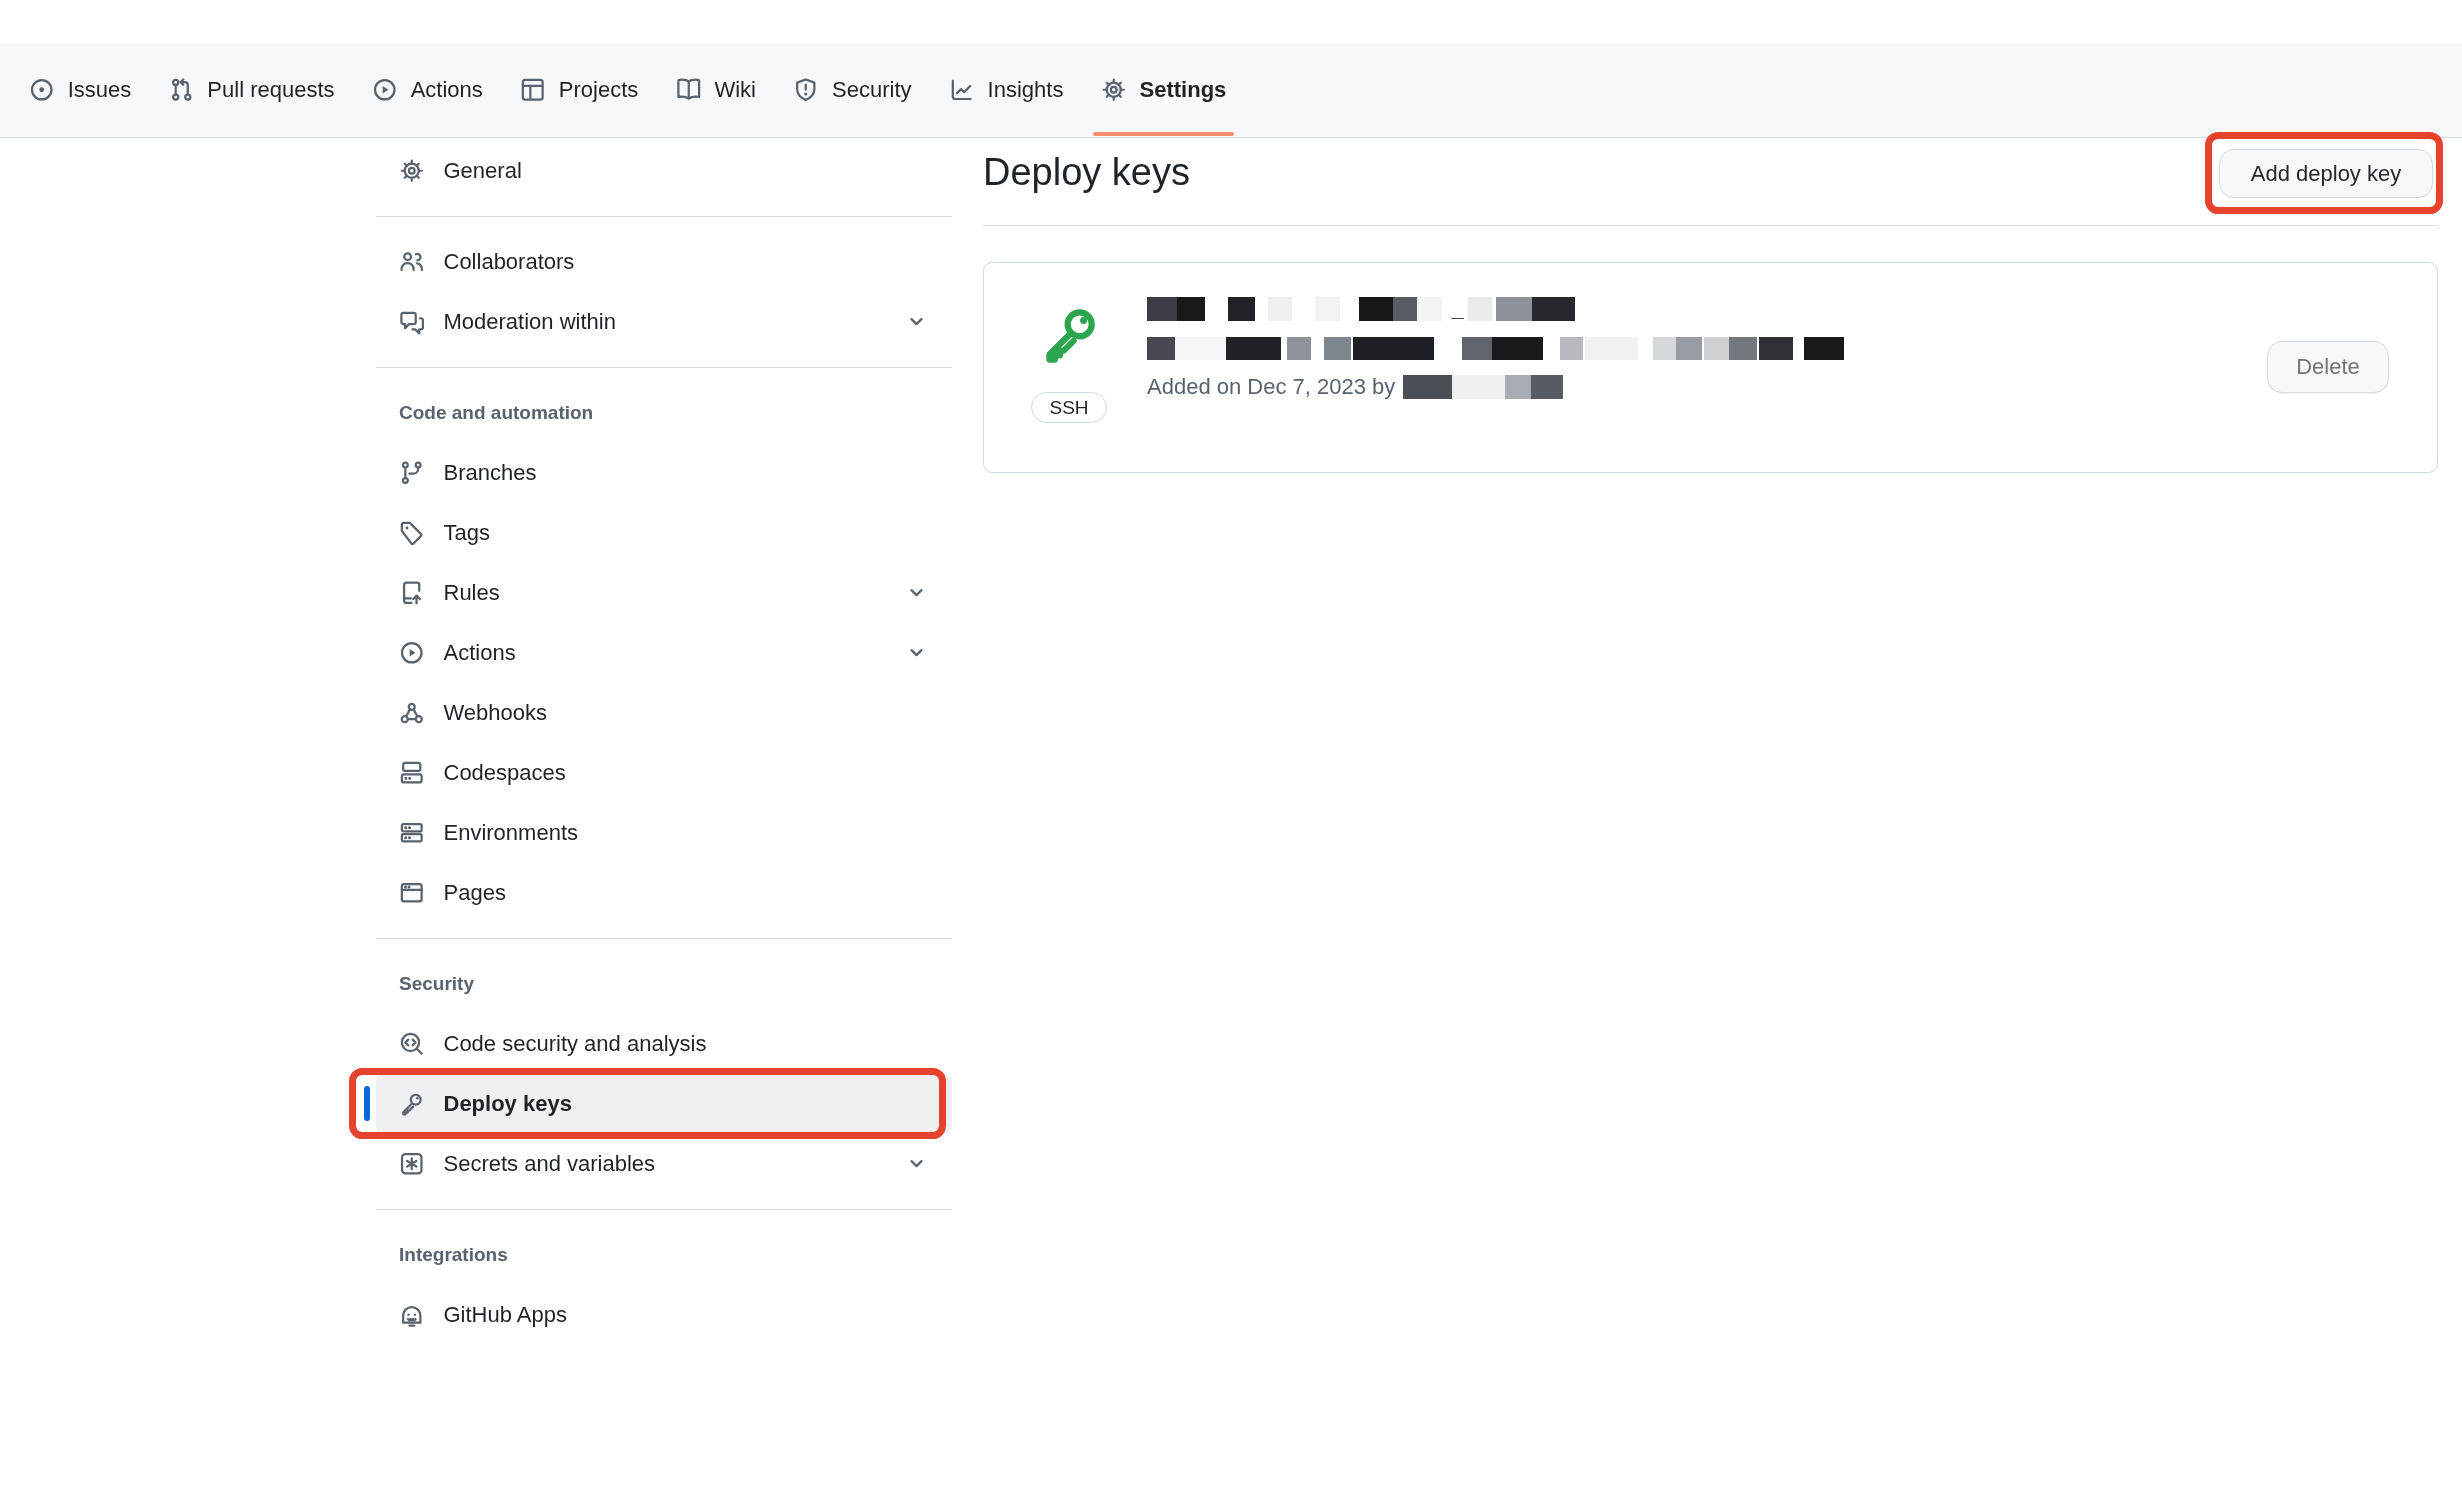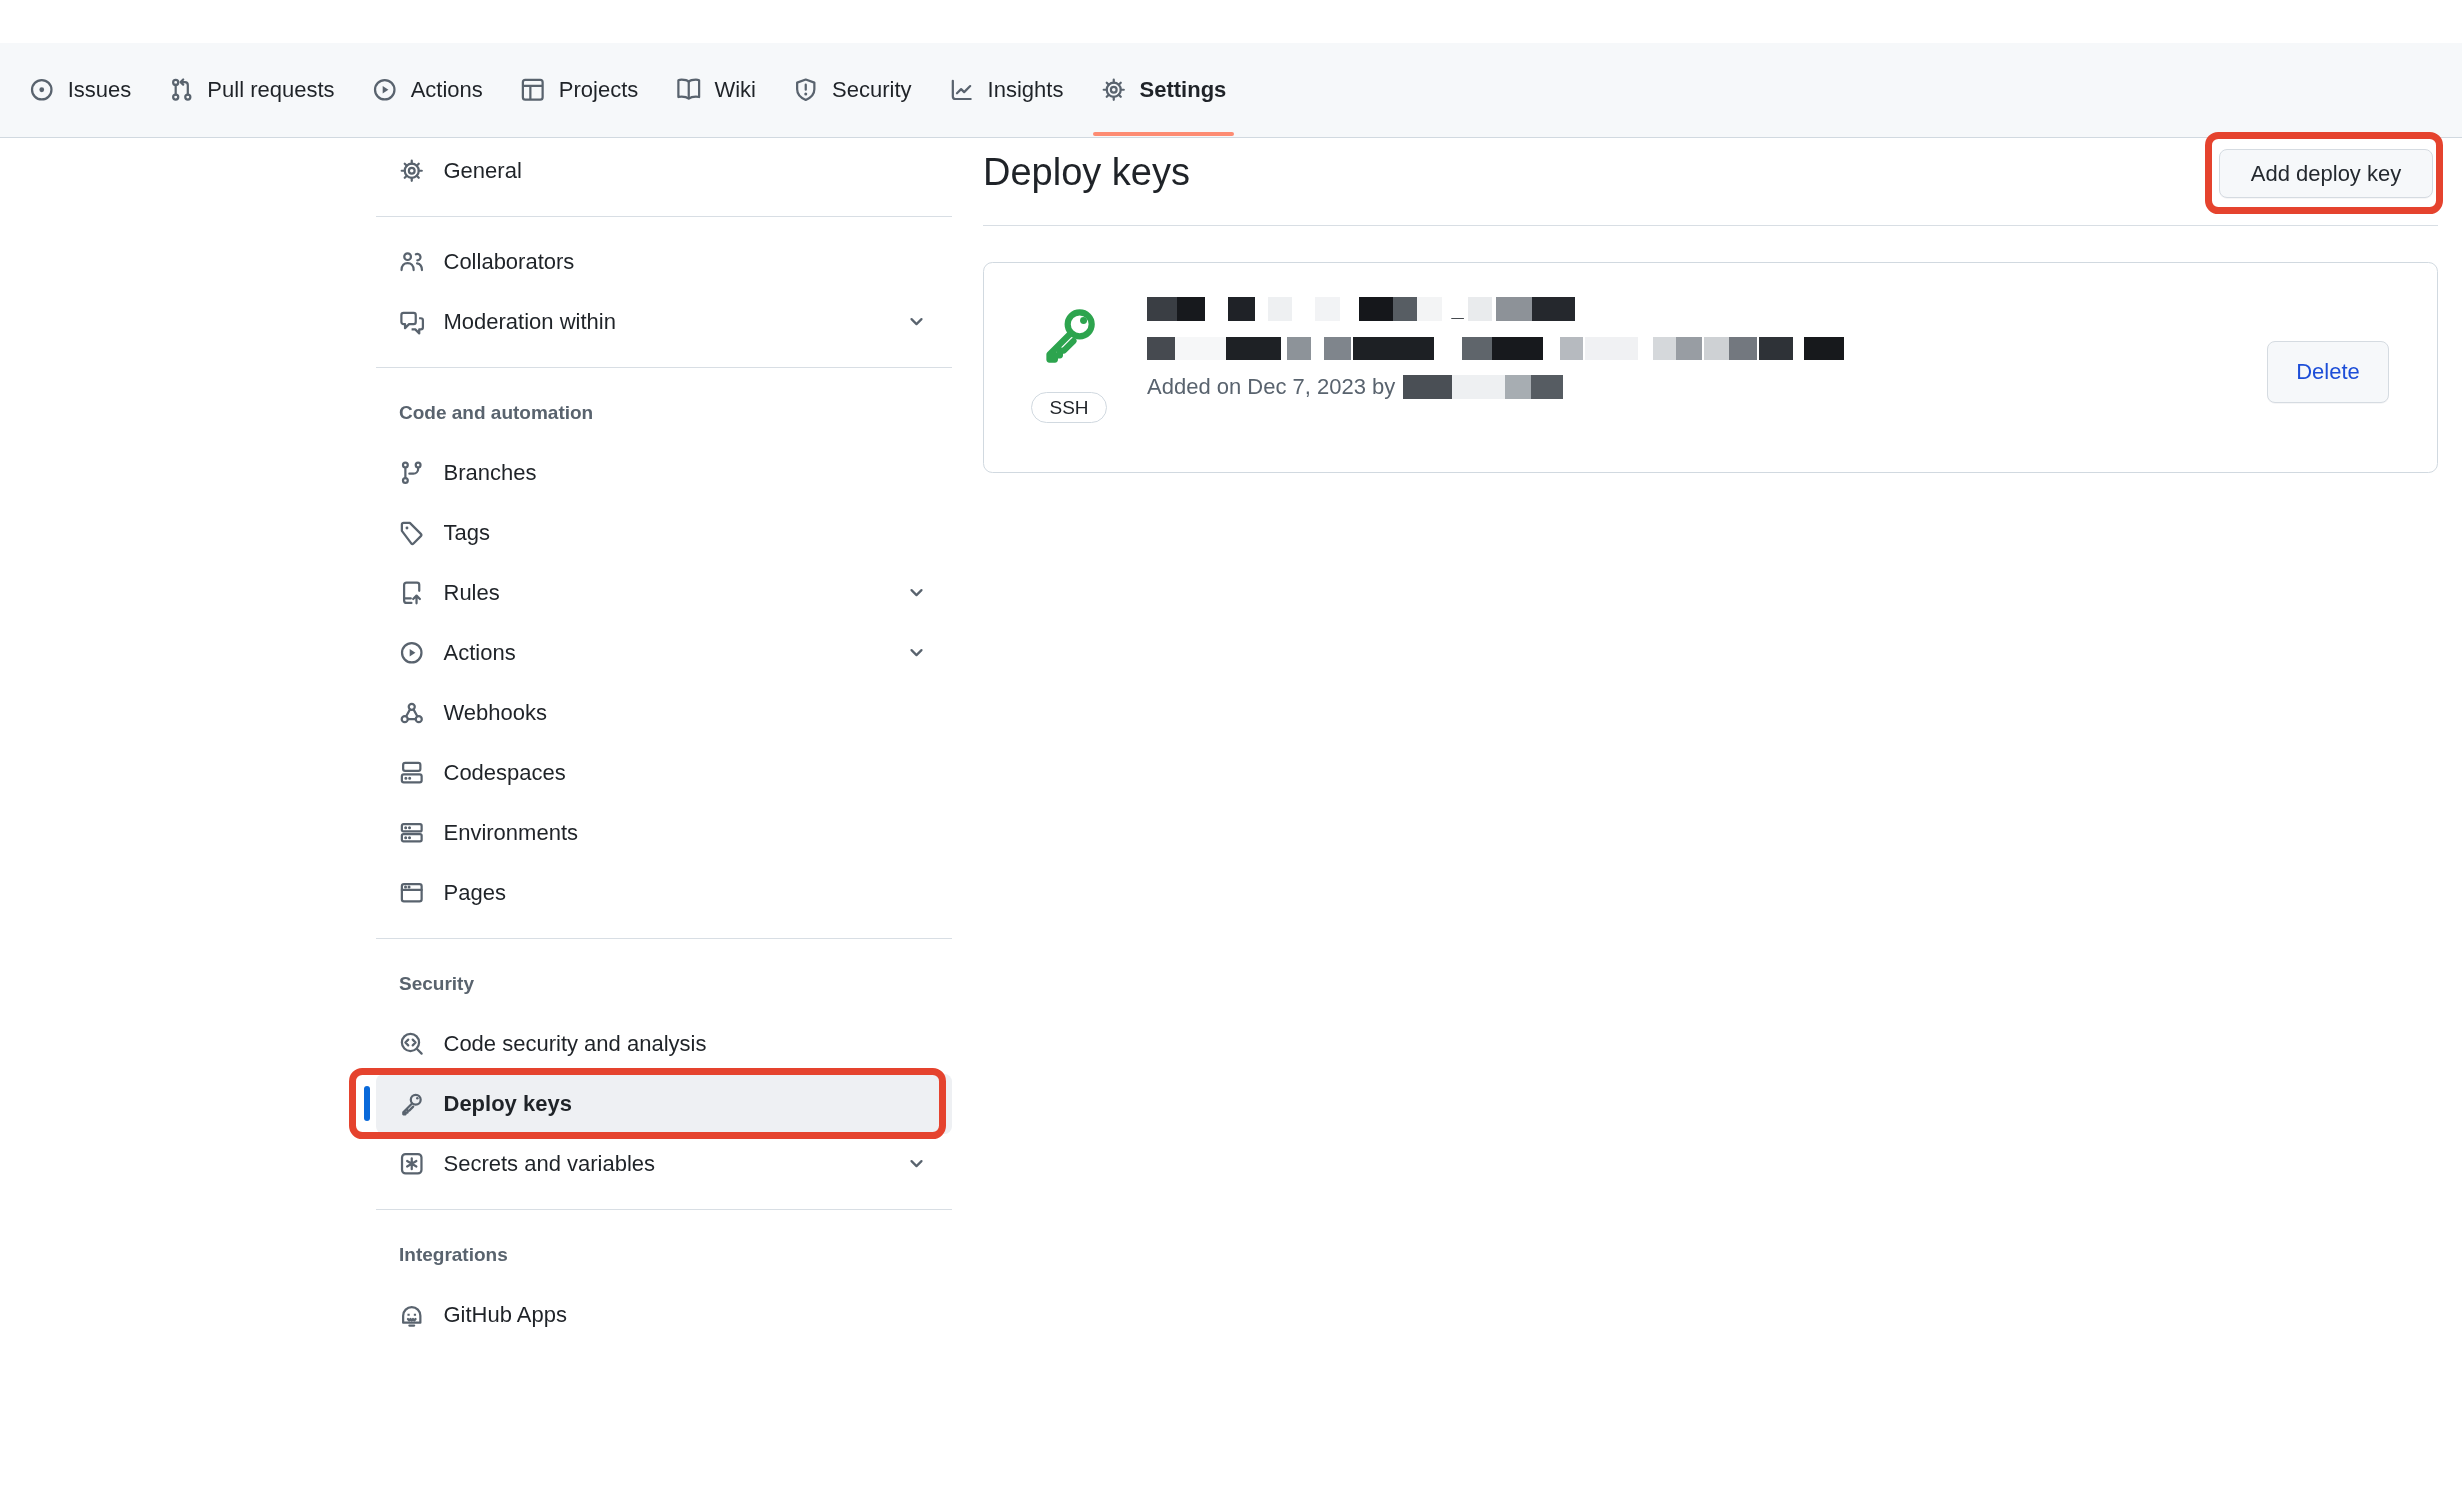--- a/index.html
+++ b/index.html
@@ -36,21 +36,21 @@
   
   .annot { position:absolute; border:7.6px solid #e5432e; border-radius:13.2px;
     pointer-events:none; z-index:5; }
   .annot-nav { left:-27px; right:5.7px; top:-5.7px; bottom:-5.7px; }
   .annot-btn { left:2205px; top:132px; width:238px; height:82px; }
 
   
   .main-title { position:absolute; left:983px; top:151px; font-size:38px;
     font-weight:400; color:#1f2328; }
   .btn { display:flex; align-items:center; justify-content:center;
-    background:#f6f8fa; border:0.9px solid #d5dbe1; border-radius:8px;
+    background:#f6f8fa; border:0.9px solid #d5dbe1; border-radius:15px;
     font-size:22px; font-weight:500; color:#24292f; cursor:pointer;
     box-shadow:0 0.9px 0 rgba(31,35,40,0.04); }
   .add-btn { position:absolute; left:2219px; top:149px; width:214px; height:49px; }
   .head-divider { position:absolute; left:983px; top:225px; width:1455px;
     height:0.9px; background:#d8dee4; }
 
   .key-card { position:absolute; left:983px; top:262px; width:1455px;
     height:211px; border:0.9px solid #d1d9e0; border-radius:9.4px; background:#fff; }
   .key-icon-big { position:absolute; left:55px; top:40px; color:#2da44e; }
   .ssh-pill { position:absolute; left:47px; top:129px; width:76px; height:31px;
@@ -66,21 +66,21 @@
     color:#59636e; z-index:0; }
   .fp-blocks { position:relative; z-index:1; display:flex; align-items:center;
     height:39px; }
   .title-frag { font-size:22px; font-weight:700; color:#24292f; margin:0 3.8px; }
   .meta { font-size:22px; color:#59636e; }
   .meta-blocks { display:flex; align-items:center; margin-left:7.6px; }
   .last-used { font-size:22px; }
   .last-used .green { color:#1a7f37; }
   .last-used .gray { color:#59636e; }
   .delete-btn { position:absolute; left:1283px; top:78px; width:122px;
-    height:62px; color:#1d4ed8; }
+    height:52px; color:#737373; }
 </style>
 </head>
 <body>
 
 <div class="topnav">
   <div class="tab">
     <svg class="ticon" width="25.5" height="25.5" viewBox="0 0 16 16" fill="none" stroke="currentColor" stroke-width="1.4">
         <circle cx="8" cy="8" r="6.1"></circle>
         <circle cx="8" cy="8" r="1.5" fill="currentColor" stroke="none"></circle>
       </svg>

